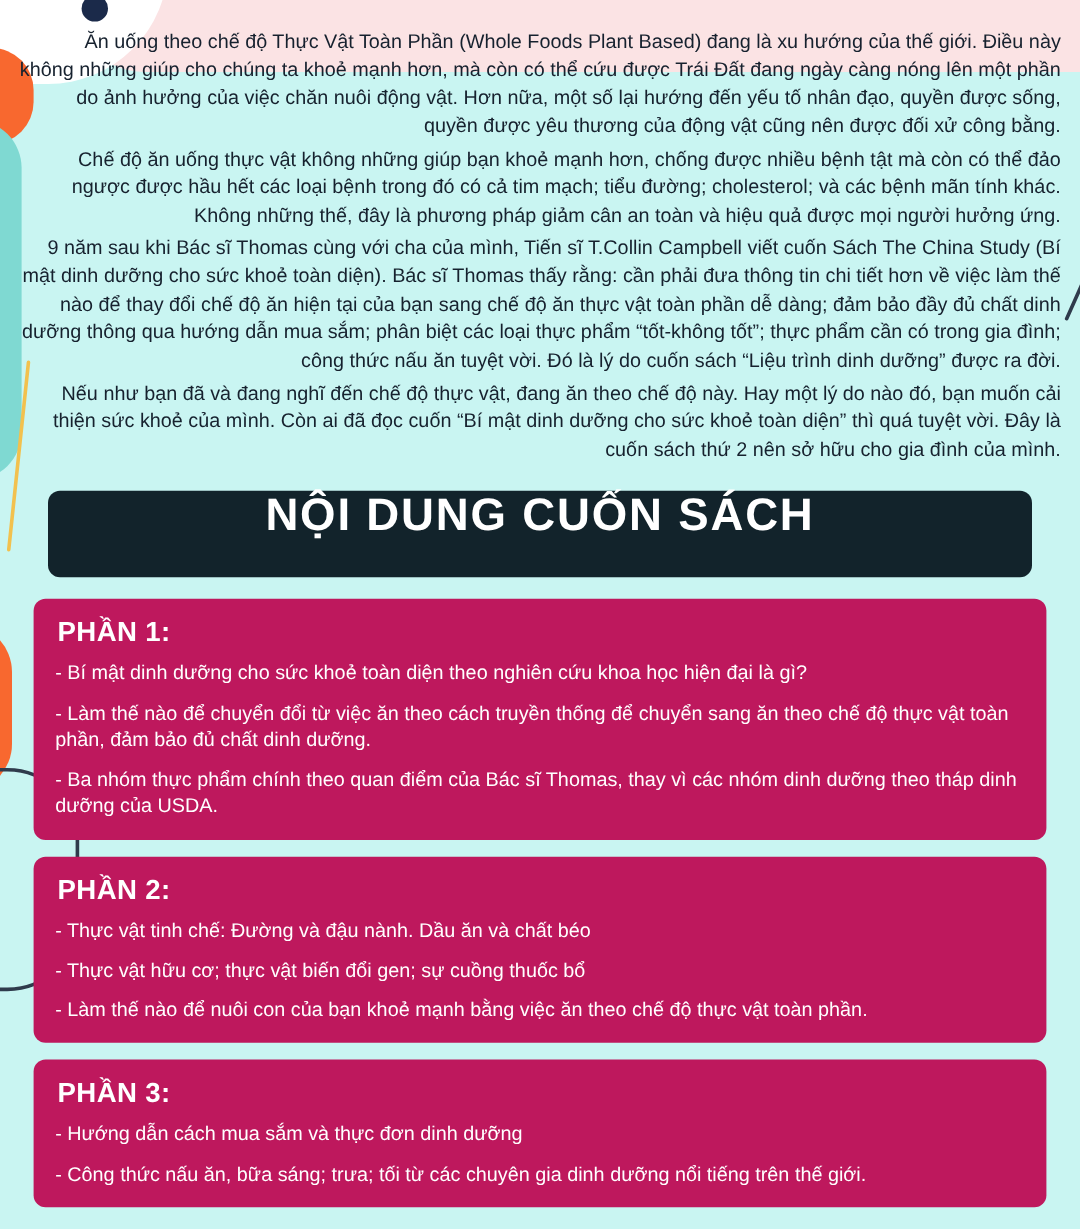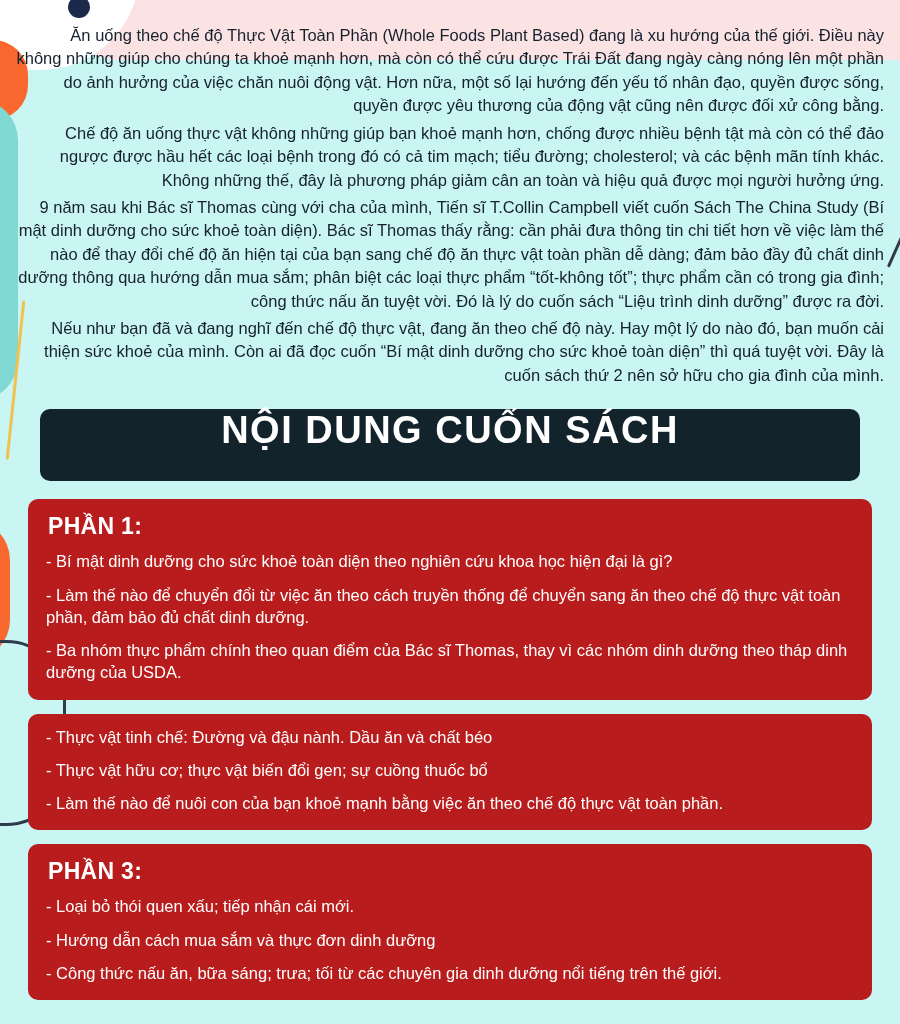--- a/index.html
+++ b/index.html
@@ -124,21 +124,21 @@
   }
   .banner-title {
     color: #ffffff;
     font-size: 38px;
     font-weight: bold;
     letter-spacing: 1.5px;
   }
 
   .section {
     margin: 0 12px 14px 12px;
-    background: #b91c1c;
+    background: #be185d;
     border-radius: 10px;
     padding: 12px 16px 14px 16px;
     box-sizing: border-box;
   }
   .section-title {
     color: #ffffff;
     font-size: 23px;
     font-weight: bold;
     margin: 2px 0 10px 4px;
     letter-spacing: 0.3px;
@@ -179,25 +179,25 @@
   </div>
 
   <div class="section">
     <div class="section-title">PHẦN 1:</div>
     <div class="section-item">- Bí mật dinh dưỡng cho sức khoẻ toàn diện theo nghiên cứu khoa học hiện đại là gì?</div>
     <div class="section-item">- Làm thế nào để chuyển đổi từ việc ăn theo cách truyền thống để chuyển sang ăn theo chế độ thực vật toàn phần, đảm bảo đủ chất dinh dưỡng.</div>
     <div class="section-item">- Ba nhóm thực phẩm chính theo quan điểm của Bác sĩ Thomas, thay vì các nhóm dinh dưỡng theo tháp dinh dưỡng của USDA.</div>
   </div>
 
   <div class="section">
+    <div class="section-title">PHẦN 2:</div>
     <div class="section-item">- Thực vật tinh chế: Đường và đậu nành. Dầu ăn và chất béo</div>
     <div class="section-item">- Thực vật hữu cơ; thực vật biến đổi gen; sự cuồng thuốc bổ</div>
     <div class="section-item">- Làm thế nào để nuôi con của bạn khoẻ mạnh bằng việc ăn theo chế độ thực vật toàn phần.</div>
   </div>
 
   <div class="section">
     <div class="section-title">PHẦN 3:</div>
-    <div class="section-item">- Loại bỏ thói quen xấu; tiếp nhận cái mới.</div>
     <div class="section-item">- Hướng dẫn cách mua sắm và thực đơn dinh dưỡng</div>
     <div class="section-item">- Công thức nấu ăn, bữa sáng; trưa; tối từ các chuyên gia dinh dưỡng nổi tiếng trên thế giới.</div>
   </div>
 
 </div>
 
 </body></html>

